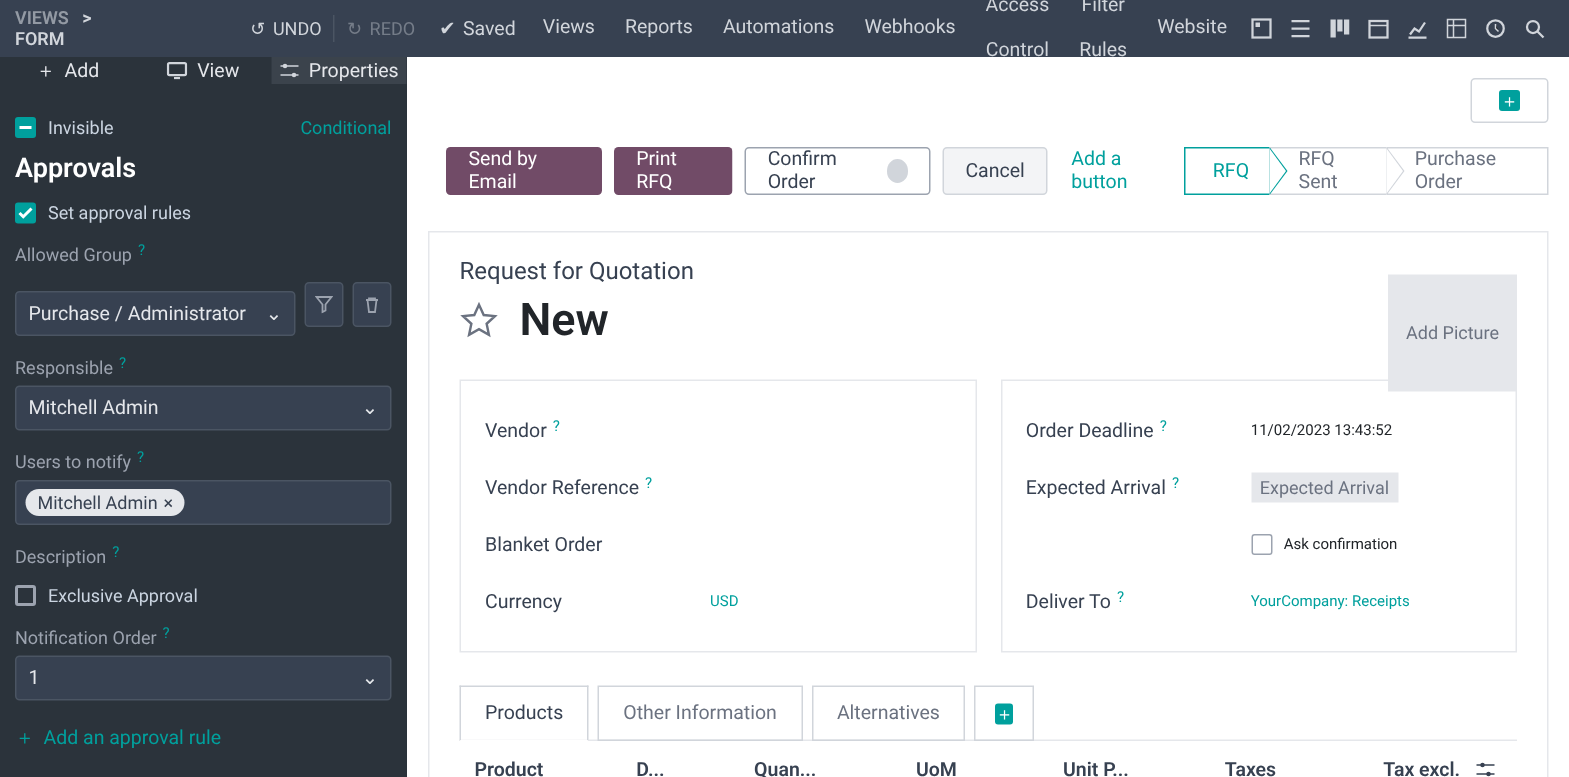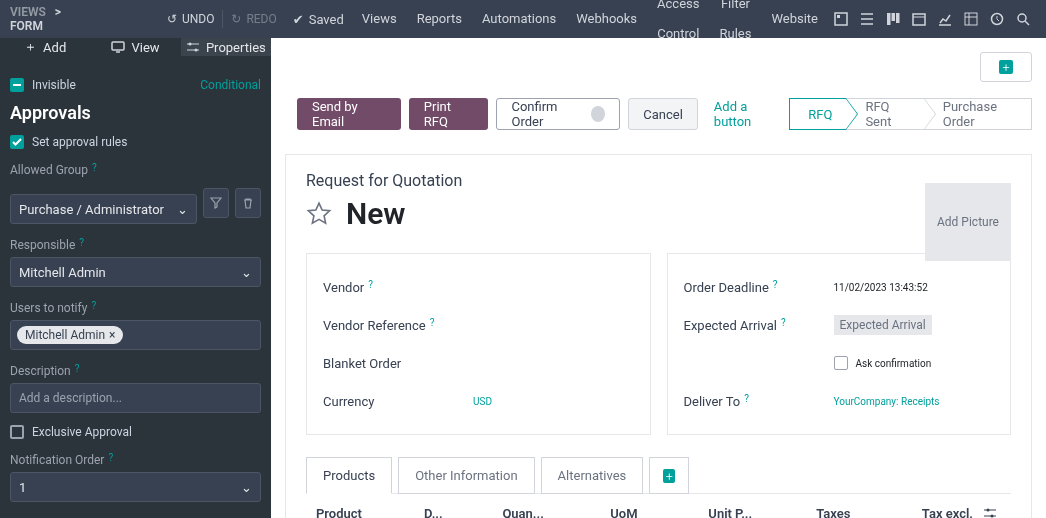--- a/index.html
+++ b/index.html
@@ -269,23 +269,20 @@
         <span class="tag">
           <span>Mitchell Admin</span>
           <span class="x">×</span>
         </span>
       </div>
 
       <div class="lbl">
           <span>Description</span>
           <span class="q">?</span>
         </div>
-      <div class="textarea">
-          <span>Add a description...</span>
-        </div>
 
       <div class="checkline">
         <div class="emptycheck"></div>
         <span class="mini-label">Exclusive Approval</span>
       </div>
 
       <div class="lbl">
           <span>Notification Order</span>
           <span class="q">?</span>
         </div>

